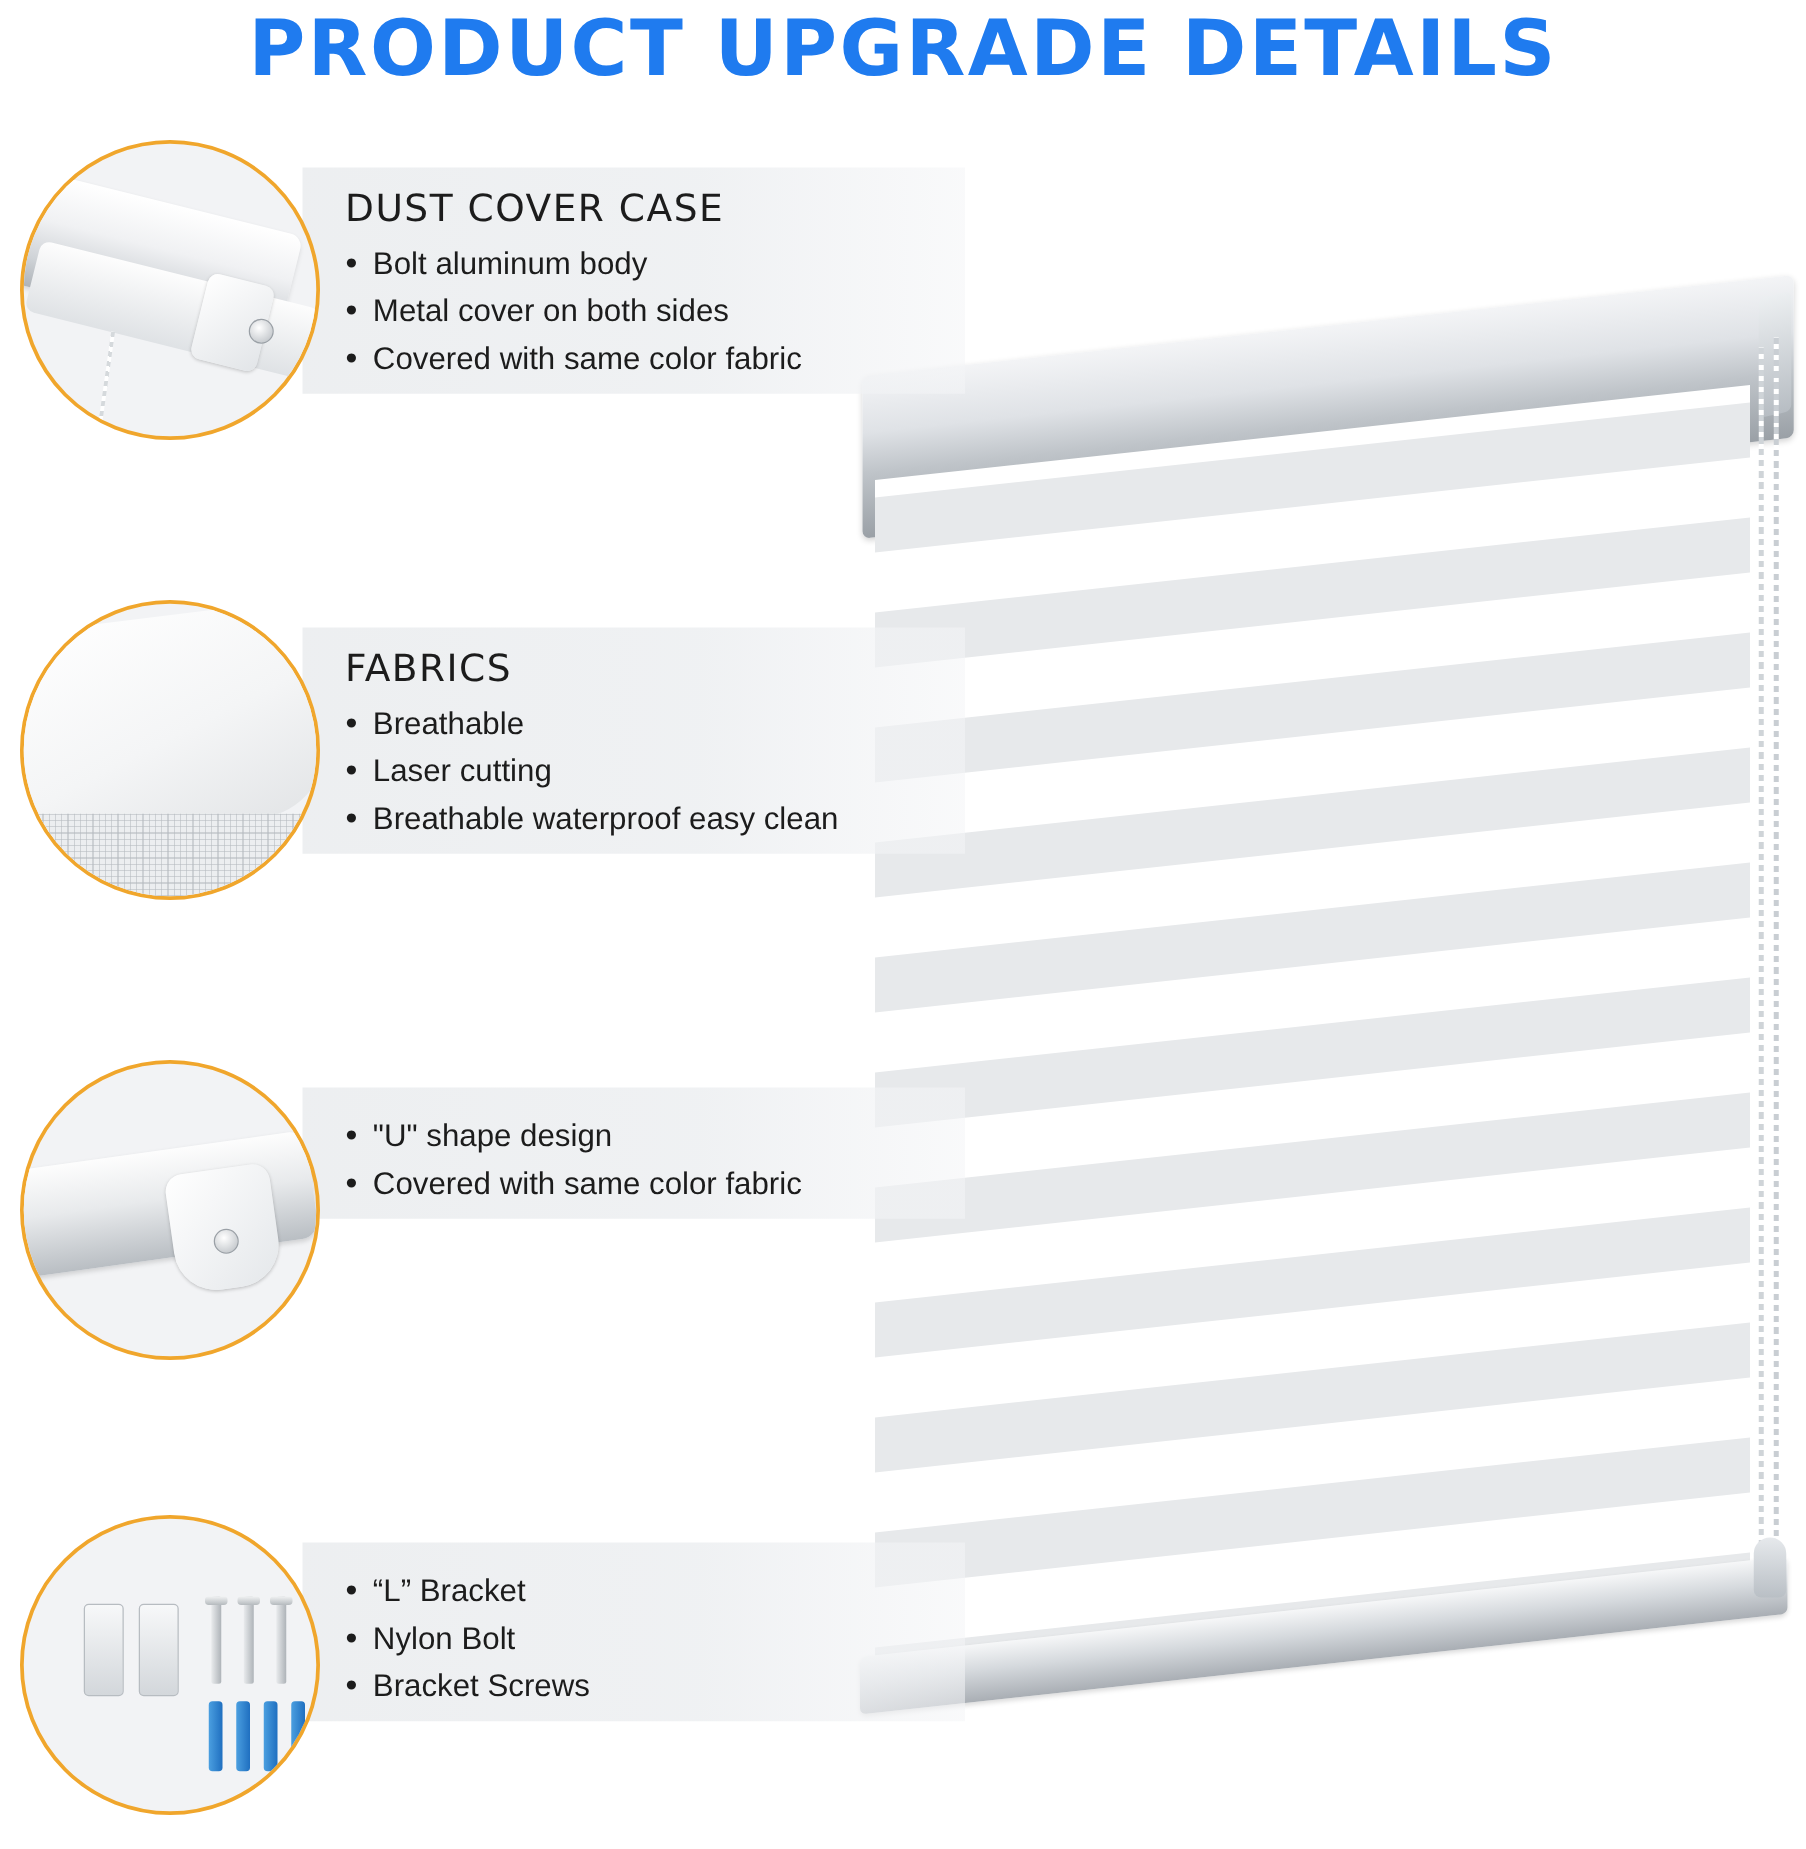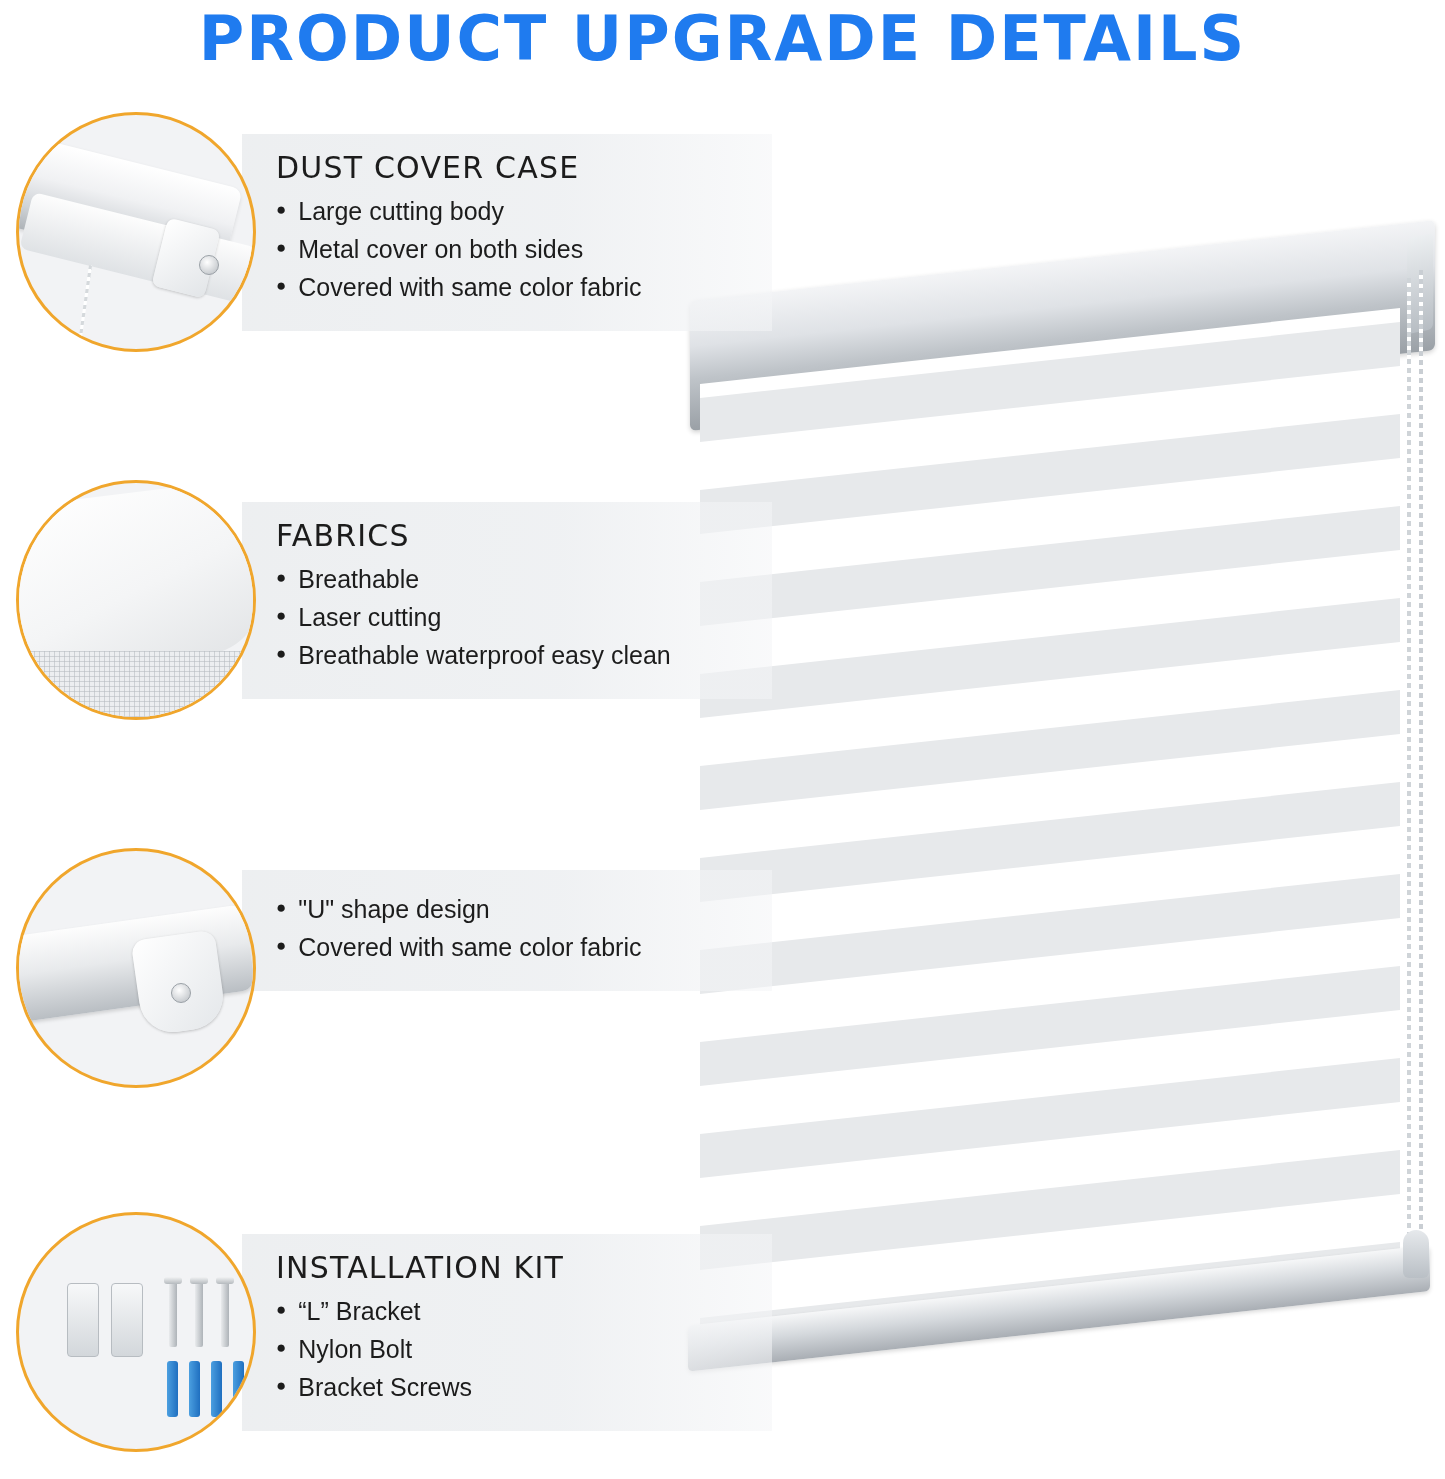--- a/index.html
+++ b/index.html
@@ -129,21 +129,21 @@
     border-radius: 50%;
     border: 3px solid #f0a62c;
     overflow: hidden;
     position: relative;
     flex: none;
     background: #f2f3f5;
   }
   .textpanel {
     margin-left: -14px;
     margin-top: 22px;
-    padding: 16px 26px 20px 34px;
+    padding: 16px 26px 4px 34px;
     background: linear-gradient(90deg, rgba(236,238,240,0.95) 0%, rgba(238,240,242,0.92) 60%, rgba(244,245,247,0.55) 100%);
     min-width: 470px;
   }
   .f-title {
     font-size: 30px;
     letter-spacing: 1.2px;
     color: #1c1c1c;
     margin-bottom: 12px;
     font-family: "DejaVu Sans", sans-serif;
   }
@@ -319,21 +319,21 @@
     <div class="tube"></div>
     <div class="tube2"></div>
     <div class="endcap"></div>
     <div class="screwdot" style="left:180px; top:140px;"></div>
     <div class="beadchain"></div>
   </div>
   <div class="textpanel">
     <div class="f-title">DUST COVER CASE</div>
     <div class="f-item">
       <span class="bullet">●</span>
-      <span>Large cutting body</span>
+      <span>Bolt aluminum body</span>
     </div>
     <div class="f-item">
       <span class="bullet">●</span>
       <span>Metal cover on both sides</span>
     </div>
     <div class="f-item">
       <span class="bullet">●</span>
       <span>Covered with same color fabric</span>
     </div>
   </div>
@@ -391,21 +391,20 @@
       </div>
     <div class="kit-screw" style="left:202px; top:62px; height:70px;">
         <div class="kit-screw-head"></div>
       </div>
     <div class="kit-anchor" style="left:148px; top:146px; height:56px;"></div>
     <div class="kit-anchor" style="left:170px; top:146px; height:56px;"></div>
     <div class="kit-anchor" style="left:192px; top:146px; height:56px;"></div>
     <div class="kit-anchor" style="left:214px; top:146px; height:56px;"></div>
   </div>
   <div class="textpanel">
-    <div class="f-title">INSTALLATION KIT</div>
     <div class="f-item">
       <span class="bullet">●</span>
       <span>“L”  Bracket</span>
     </div>
     <div class="f-item">
       <span class="bullet">●</span>
       <span>Nylon Bolt</span>
     </div>
     <div class="f-item">
       <span class="bullet">●</span>

